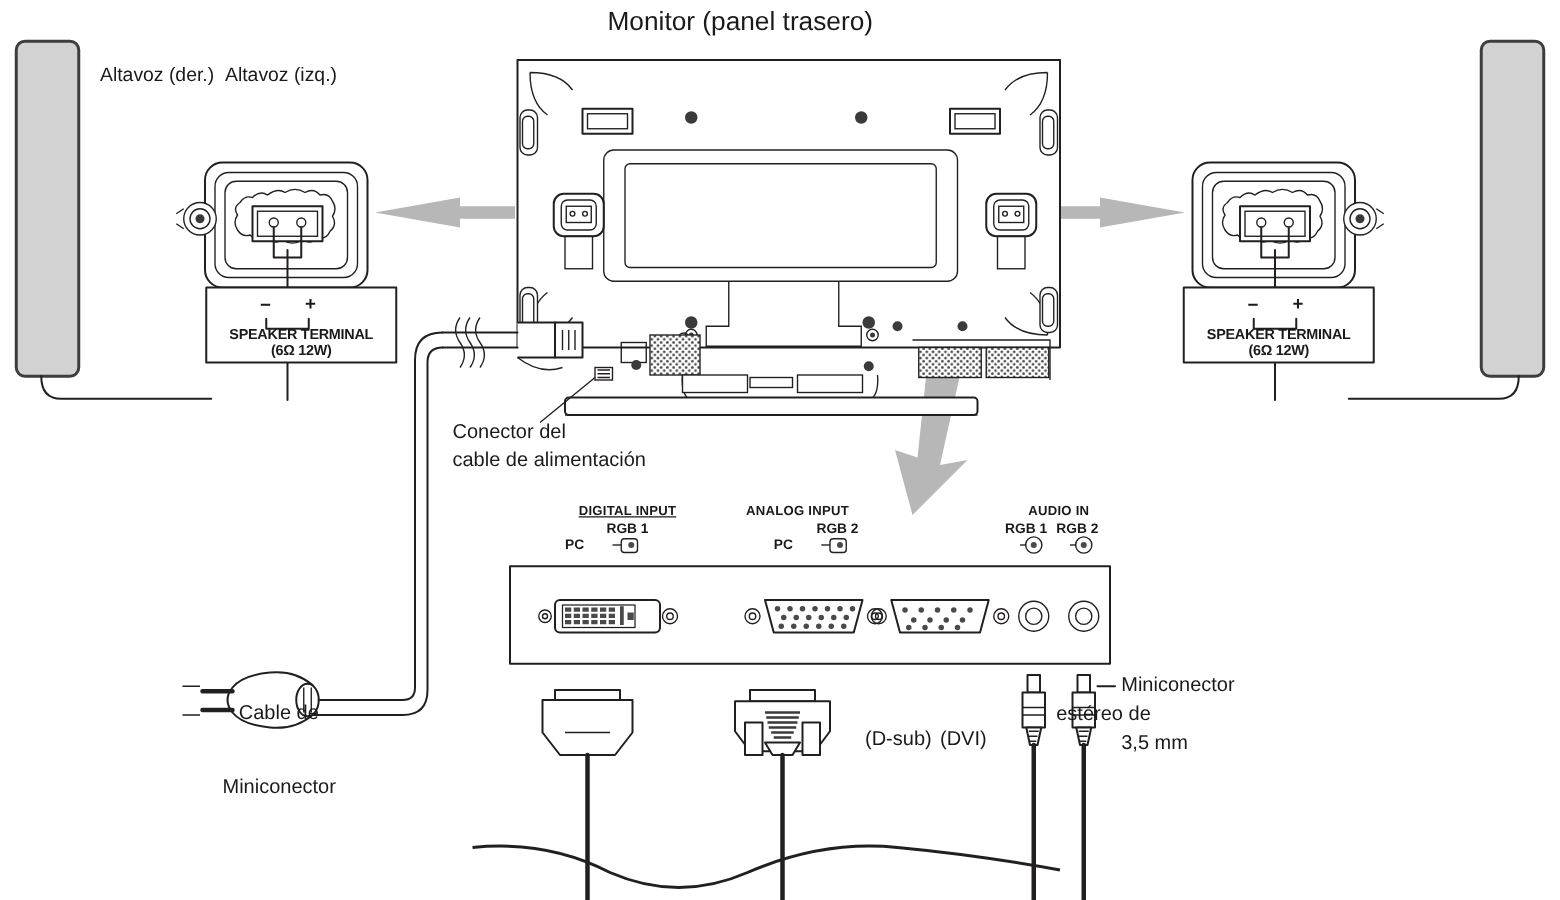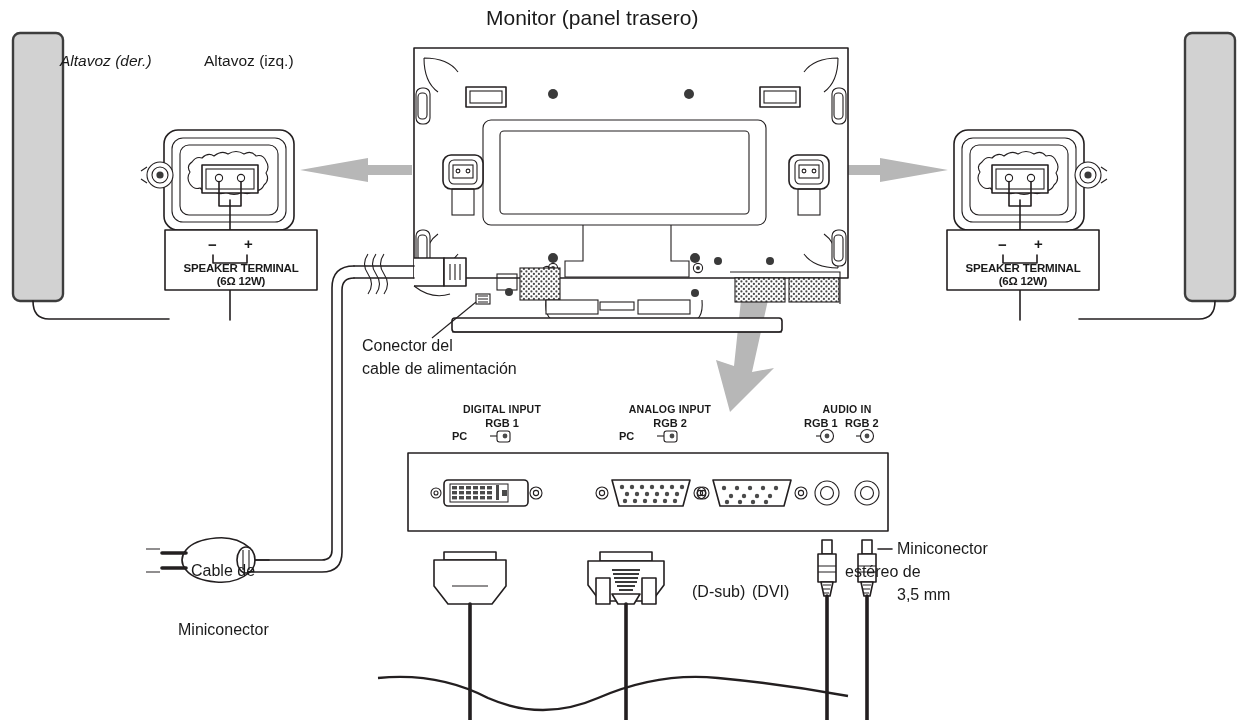--- a/index.html
+++ b/index.html
@@ -374,44 +374,44 @@
 
     <path class="s" d="M878 549 h14"></path>
 
     <path class="thin" d="M476 302 L432 338"></path>
 
     <path fill="none" stroke="#231f20" stroke-width="2.4" d="M378 678 q60 -6 110 20 q55 24 110 0 q60 -26 120 -20 q64 6 130 18"></path>
   </svg>
 
   <div class="lbl title" style="left:486px;top:6px;">Monitor (panel trasero)</div>
 
-  <div class="lbl spk-lbl" style="left:60px;top:52px;font-style:italic;">Altavoz (der.)</div>
-  <div class="lbl spk-lbl" style="left:204px;top:52px;">Altavoz (izq.)</div>
+  <div class="lbl spk-lbl" style="left:80px;top:52px;">Altavoz (der.)</div>
+  <div class="lbl spk-lbl" style="left:180px;top:52px;">Altavoz (izq.)</div>
 
   <div class="lbl sign" style="left:208px;top:236px;">−</div>
   <div class="lbl sign" style="left:244px;top:235px;">+</div>
   <div class="lbl term-txt" style="left:165px;top:262px;width:152px;">SPEAKER TERMINAL</div>
   <div class="lbl term-txt" style="left:165px;top:275px;width:152px;">(6Ω 12W)</div>
 
   <div class="lbl sign" style="left:998px;top:236px;">−</div>
   <div class="lbl sign" style="left:1034px;top:235px;">+</div>
   <div class="lbl term-txt" style="left:947px;top:262px;width:152px;">SPEAKER TERMINAL</div>
   <div class="lbl term-txt" style="left:947px;top:275px;width:152px;">(6Ω 12W)</div>
 
   <div class="lbl callout" style="left:362px;top:337px;">Conector del</div>
   <div class="lbl callout" style="left:362px;top:360px;">cable de alimentación</div>
 
   <div class="lbl callout" style="left:191px;top:562px;">Cable de</div>
   <div class="lbl callout" style="left:178px;top:621px;">Miniconector</div>
 
-  <div class="lbl panel-hdr" style="left:422px;top:403px;width:160px;">DIGITAL INPUT</div>
+  <div class="lbl panel-hdr" style="left:422px;top:403px;width:160px;text-decoration:underline;">DIGITAL INPUT</div>
   <div class="lbl panel-sub" style="left:422px;top:417px;width:160px;">RGB 1</div>
   <div class="lbl panel-sub" style="left:452px;top:430px;">PC</div>
 
-  <div class="lbl panel-hdr" style="left:590px;top:403px;width:160px;">ANALOG INPUT</div>
+  <div class="lbl panel-hdr" style="left:558px;top:403px;width:160px;">ANALOG INPUT</div>
   <div class="lbl panel-sub" style="left:590px;top:417px;width:160px;">RGB 2</div>
   <div class="lbl panel-sub" style="left:619px;top:430px;">PC</div>
 
   <div class="lbl panel-hdr" style="left:792px;top:403px;width:110px;">AUDIO IN</div>
   <div class="lbl panel-sub" style="left:804px;top:417px;">RGB 1</div>
   <div class="lbl panel-sub" style="left:845px;top:417px;">RGB 2</div>
 
   <div class="lbl dsub-lbl" style="left:692px;top:583px;">(D-sub)</div>
   <div class="lbl dsub-lbl" style="left:752px;top:583px;">(DVI)</div>
 

